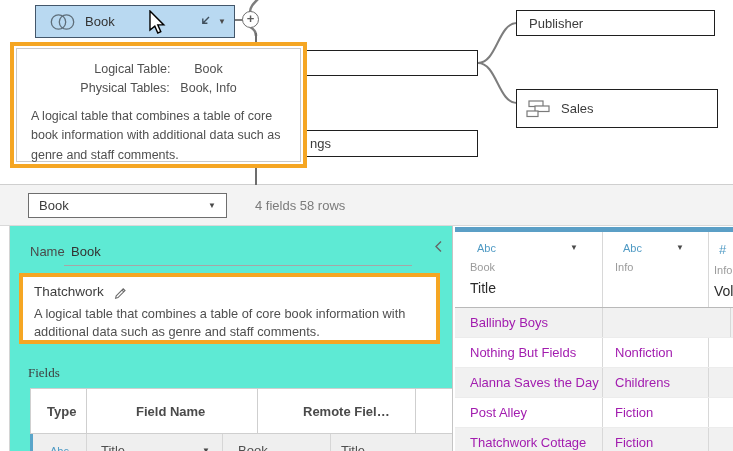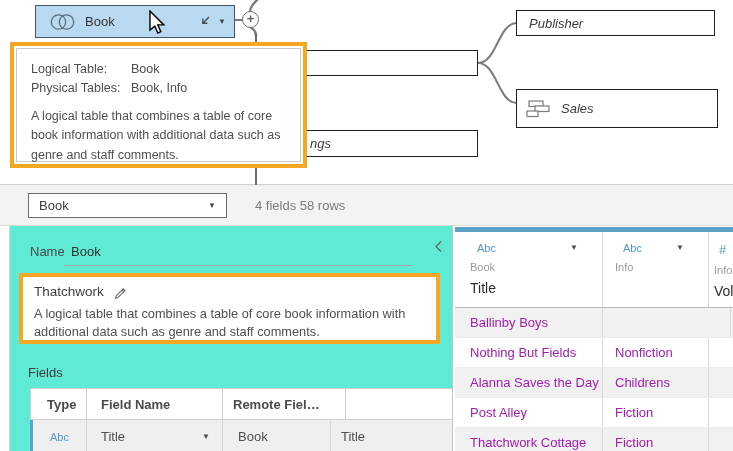--- a/index.html
+++ b/index.html
@@ -7,21 +7,21 @@
   body { font-family:"Liberation Sans", sans-serif; }
   .screen {
     position:relative; width:733px; height:451px; overflow:hidden;
     background:#fff; color:#4a4a4a;
   }
   .app-edge { position:absolute; left:9px; top:0; width:1px; height:451px; background:#d4d4d4; }
 
   
   .canvas { position:absolute; left:0; top:0; width:733px; height:185px; background:#fff; border-bottom:1px solid #cfcfcf; }
   .connectors { position:absolute; left:0; top:0; z-index:1; pointer-events:none; }
-  .lnode { position:absolute; background:#fff; border:1px solid #1f1f1f; z-index:2; font-size:13px; color:#3b3b3b; display:flex; align-items:center;font-style:italic; }
+  .lnode { position:absolute; background:#fff; border:1px solid #1f1f1f; z-index:2; font-size:13px; color:#3b3b3b; display:flex; align-items:center; }
   .lnode .nlabel { white-space:nowrap; }
   .node-ion  { left:250px; top:50px;  width:228px; height:26px; }
   .node-ion  .nlabel { position:absolute; left:39px; }
   .node-ngs  { left:250px; top:130px; width:228px; height:27px; }
   .node-ngs  .nlabel { position:absolute; left:59px; }
   .node-publisher { left:516px; top:10px; width:199px; height:26px; padding-left:12px; }
   .node-sales     { left:516px; top:89px; width:202px; height:39px; padding-left:8px; }
   .node-sales .nlabel { margin-left:10px; }
   .plus-btn {
     position:absolute; left:242px; top:11px; width:17px; height:17px; z-index:3;
@@ -42,21 +42,21 @@
   
   .tip-outline {
     position:absolute; left:10px; top:42px; width:297px; height:126px; z-index:4;
     border:4px solid #f5a623; background:#fff;
   }
   .tip-inner {
     position:absolute; left:2px; top:2px; right:2px; bottom:2px;
     border:1px solid #c9c9c9; background:#fff; padding:11px 14px;
     font-size:12.5px; color:#4f4f4f; line-height:1.55;
   }
-  .tip-row { display:flex; }
+  .tip-row { display:flex;justify-content:center; }
   .tip-label { width:100px; flex:none; }
   .tip-desc { margin-top:8px; }
 
   
   .toolbar { position:absolute; left:0; top:185px; width:733px; height:41px; background:#f3f3f3; border-bottom:1px solid #d9d9d9; z-index:1; }
   .table-dd {
     position:absolute; left:28px; top:8px; width:199px; height:25px;
     background:#fff; border:1px solid #6e6e6e; display:flex; align-items:center;
     padding:0 10px; font-size:13px; color:#3b3b3b;
   }
@@ -72,23 +72,23 @@
   .name-label { position:absolute; left:20px; top:18px; font-size:13px; color:#4a4a4a; }
   .name-value { position:absolute; left:61px; top:18px; font-size:13px; color:#333; }
   .name-underline { position:absolute; left:54px; top:39px; width:348px; height:1px; background:#a6a6a6; }
   .collapse-chevron { position:absolute; left:424px; top:14px; color:#666; }
   .desc-box {
     position:absolute; left:9px; top:47px; width:421px; height:71px;
     border:4px solid #f5a623; background:#fff; padding:7px 11px;
   }
   .desc-head { display:flex; align-items:center; gap:9px; font-size:13.5px; color:#3d3d3d; }
   .desc-text { margin-top:6px; font-size:12.8px; color:#4f4f4f; line-height:1.4; width:400px; }
-  .fields-label { position:absolute; left:18px; top:139px; font-size:13px; color:#3d3d3d; }
+  .fields-label { position:absolute; left:18px; top:139px; font-size:13px; color:#3d3d3d;font-family:Liberation Serif, serif; }
   .fields-table { position:absolute; left:20px; top:162px; width:424px; font-size:13px; }
-  .ft-header { display:flex; height:32px; border-top:1px solid #cfcfcf; border-bottom:1px solid #cfcfcf; border-left:1px solid #cfcfcf; background:#fff; }
+  .ft-header { display:flex; height:46px; border-top:1px solid #cfcfcf; border-bottom:1px solid #cfcfcf; border-left:1px solid #cfcfcf; background:#fff;gap:35px; }
   .ft-header > div { border-right:1px solid #cfcfcf; display:flex; align-items:center; font-weight:bold; color:#4a4a4a; }
   .ft-c1 { width:56px;  padding-left:16px; flex:none; }
   .ft-c2 { width:136px; padding-left:14px; flex:none; }
   .ft-c3 { width:108px; padding-left:15px; flex:none; }
   .ft-c4 { width:123px; padding-left:10px; flex:none; }
   .ft-row { display:flex; height:33px; background:#efefef; border-left:3px solid #59a5c9; }
   .ft-row > div { border-right:1px solid #d6d6d6; display:flex; align-items:center; color:#4f4f4f; }
   .ft-row .ft-c1 { width:54px; padding-left:0; justify-content:center; }
   .type-abc { color:#4f9ac4; font-size:11px; }
   .ft-field { position:relative; }

